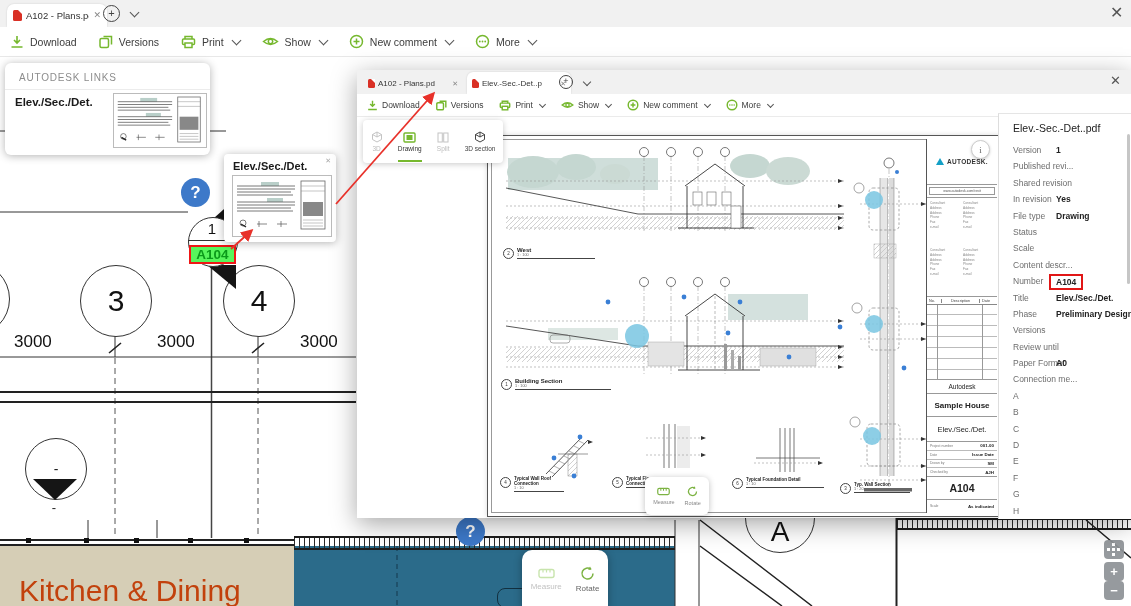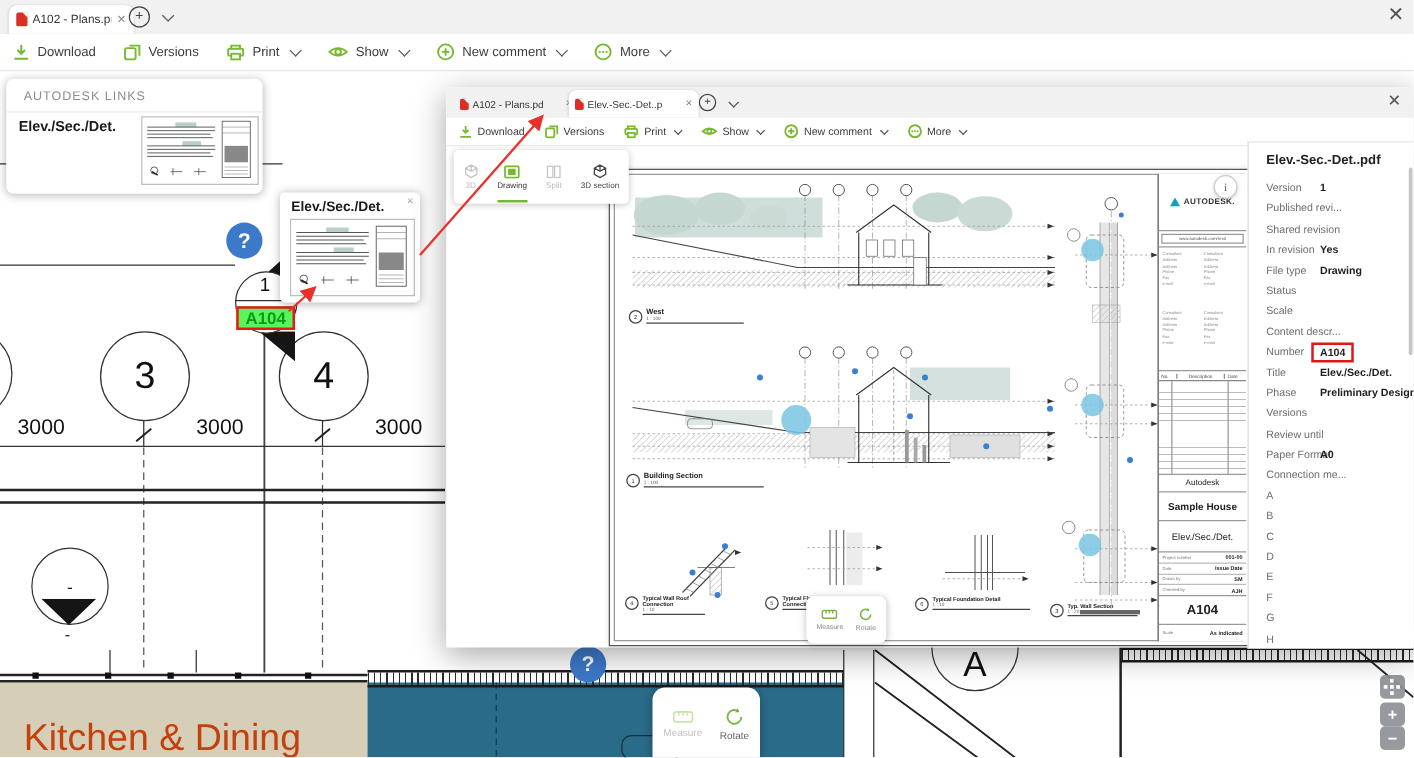--- a/index.html
+++ b/index.html
@@ -109,21 +109,21 @@
   .tb-frow{flex:1;display:flex;justify-content:space-between;align-items:center;padding:0 3px;border-bottom:.5px solid #bbb}
   .tb-frow:last-child{border-bottom:none}
   .tb-flab{font-size:3.4px;color:#777}
   .tb-fval{font-size:4.4px;color:#222;font-weight:bold}
   .infobtn{position:absolute;left:614px;top:70px;width:17px;height:17px;border-radius:50%;background:#fff;
            border:1px solid #ccc;box-shadow:0 1px 3px rgba(0,0,0,.2);z-index:4;
            font-family:"Liberation Serif",serif;font-size:9px;color:#666;display:flex;align-items:center;justify-content:center}
   
   .dpanel{position:absolute;left:641px;top:43px;width:133px;height:405px;background:#fff;
           border-left:1px solid #ddd;border-top:1px solid #e5e5e5}
-  .dp-title{position:absolute;left:14px;top:8px;font-size:10.5px;font-weight:bold;color:#222}
+  .dp-title{position:absolute;left:14px;top:8px;font-size:10.5px;font-weight:normal;color:#222}
   .dp-rows{position:absolute;left:0;top:28px;right:0}
   .dp-row{position:relative;height:16.4px}
   .dp-label{position:absolute;left:14px;top:3px;font-size:8.5px;color:#6d6d6d;white-space:nowrap}
   .dp-value{position:absolute;left:57px;top:3px;font-size:8.5px;color:#222;font-weight:bold;white-space:nowrap}
   .dp-value.hl{border:2px solid #e11616;padding:1px 5px;margin-left:-7px;margin-top:-2px}
   .dp-scroll{position:absolute;right:2px;top:20px;width:3px;height:150px;background:#c6c6c6;border-radius:2px}
   
   .ovmcard{position:absolute;left:288px;top:407px;width:64px;height:38px;background:#fff;border-radius:6px;
            box-shadow:0 1px 6px rgba(0,0,0,.25);display:flex;justify-content:center;align-items:center;gap:10px;z-index:5}
   .ovmcard .mlabel{font-size:5.5px;color:#888}
@@ -328,21 +328,21 @@
   <div class="abs zbtn" style="left:1104px;top:562px">+</div>
   <div class="abs zbtn" style="left:1104px;top:581px">−</div>
 
   <div class="abs overlay">
     <div class="ov-tabbar">
       <div class="ov-tab" style="left:6px;top:3px;width:90px">
         <span class="pdfico"></span>
         <span class="tablabel">A102 - Plans.pd</span>
         <span class="xsmall" style="font-size:7px">✕</span>
       </div>
-      <div class="ov-tab active" style="left:98px;top:2px;width:94px;height:22px">
+      <div class="ov-tab active" style="left:110px;top:2px;width:94px;height:22px">
         <span class="pdfico"></span>
         <span class="tablabel">Elev.-Sec.-Det..p</span>
         <span class="xsmall" style="font-size:7px" actable="true">✕</span>
       </div>
       <span class="addbtn" style="left:202px;top:5px;width:12px;height:12px;font-size:9px;line-height:11px">+</span>
       <span class="chev abs" style="left:224px;top:9px;width:5px;height:5px"></span>
       <span class="abs closex" style="left:753px;top:4px;font-size:13px">✕</span>
     </div>
 
     <div class="ov-toolbar">

